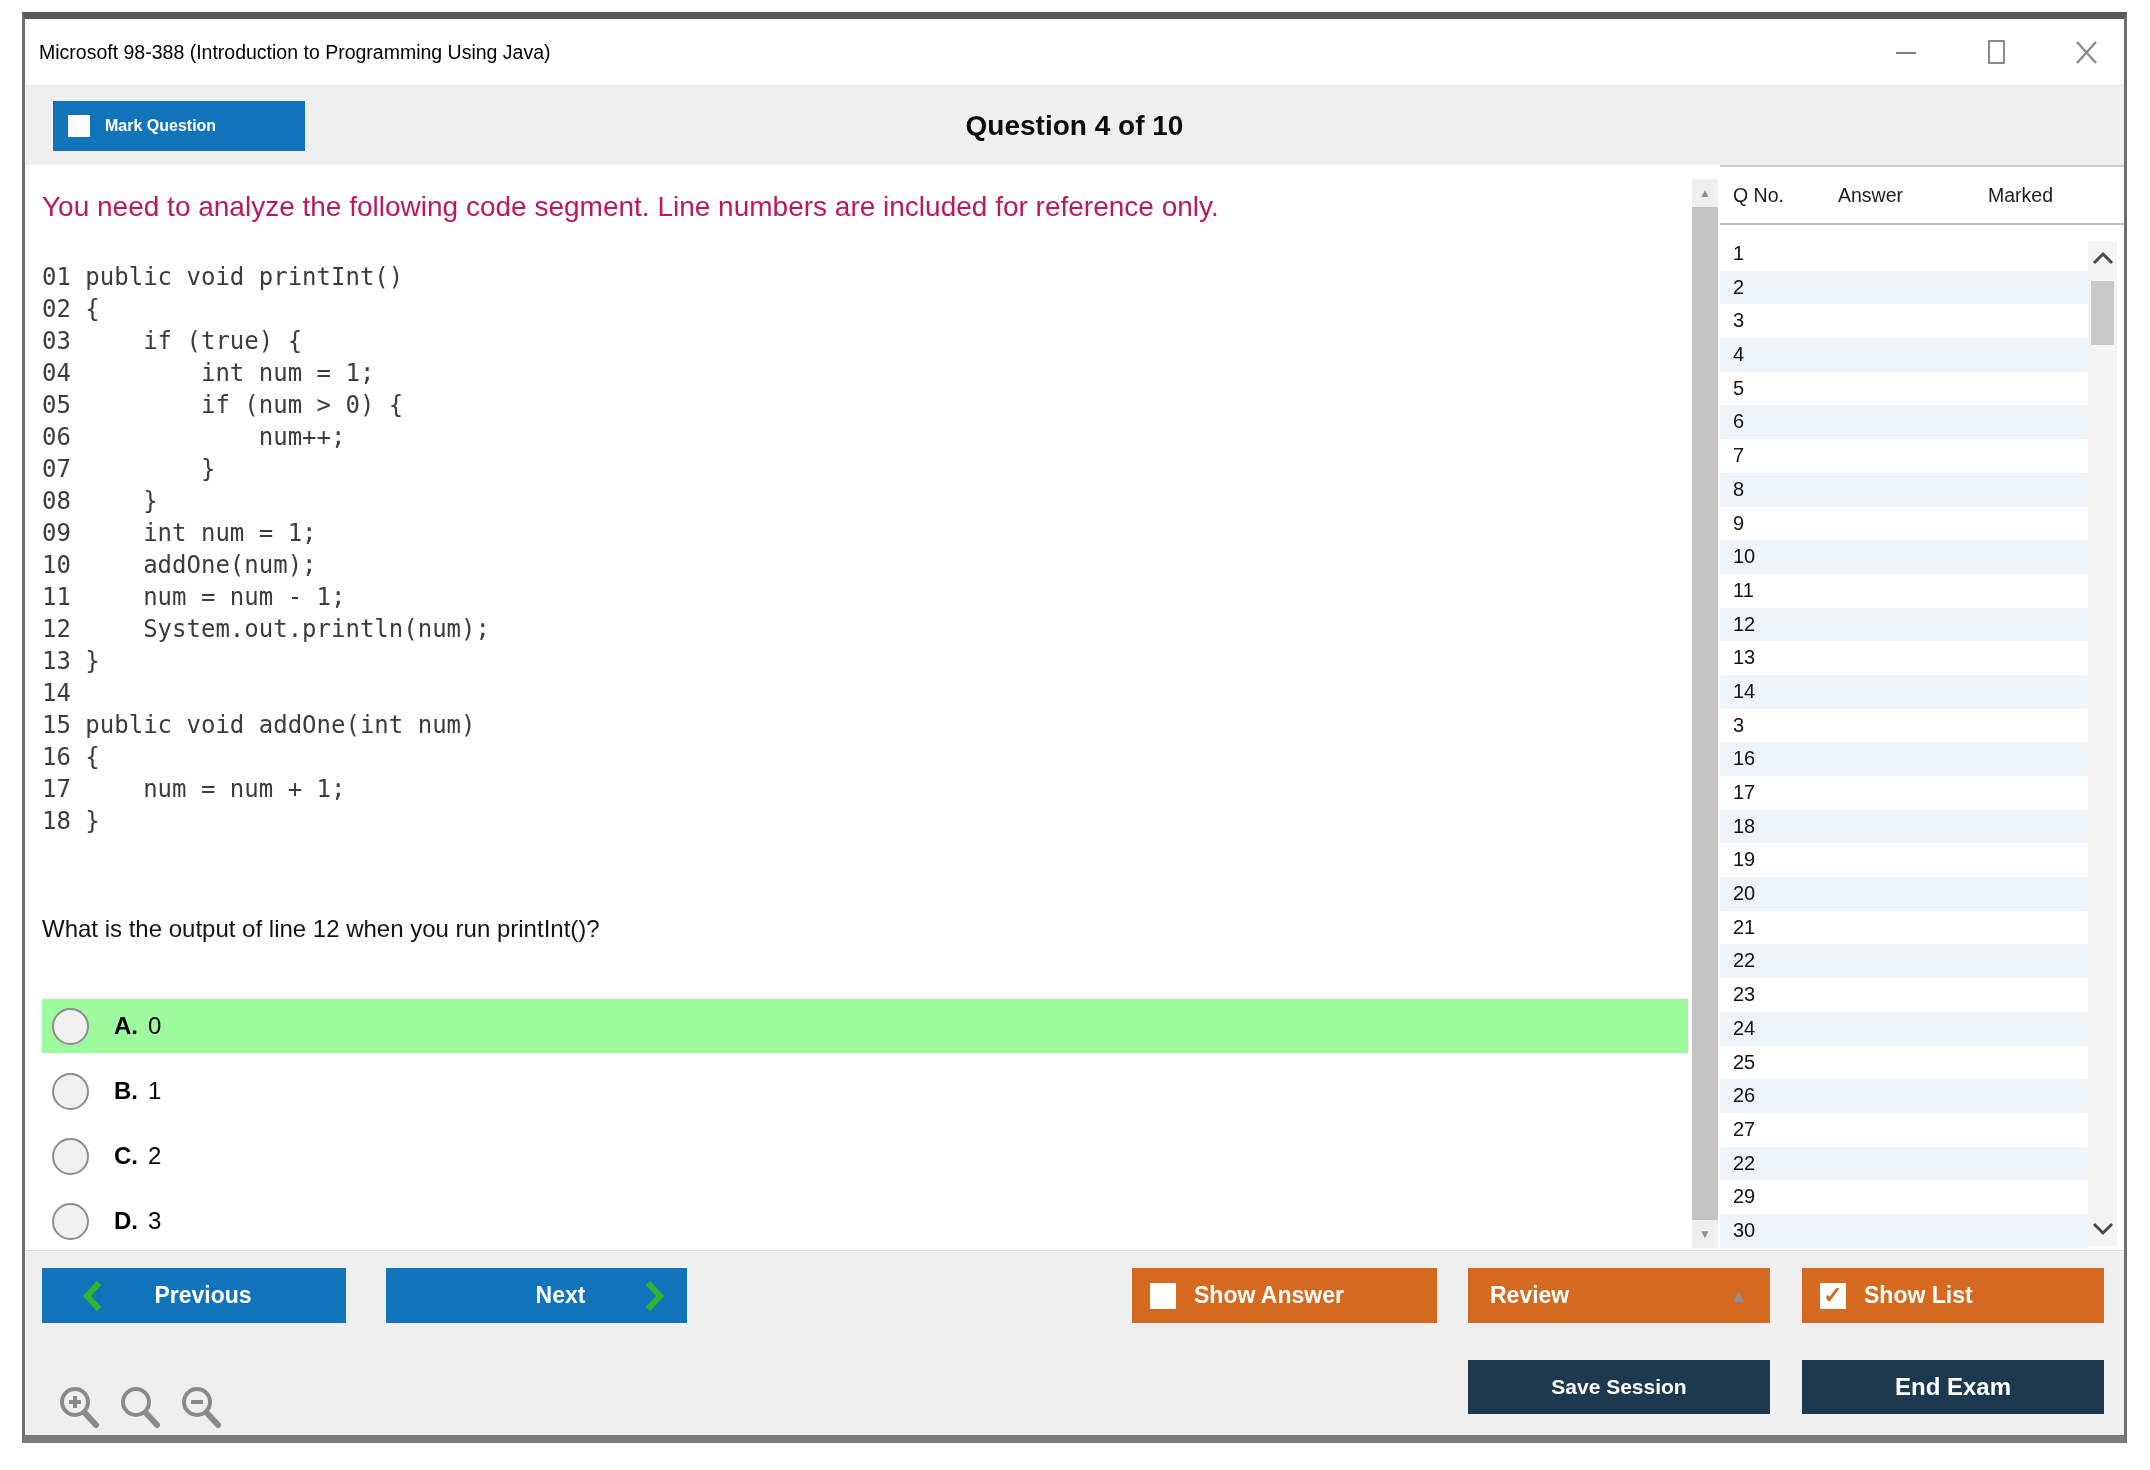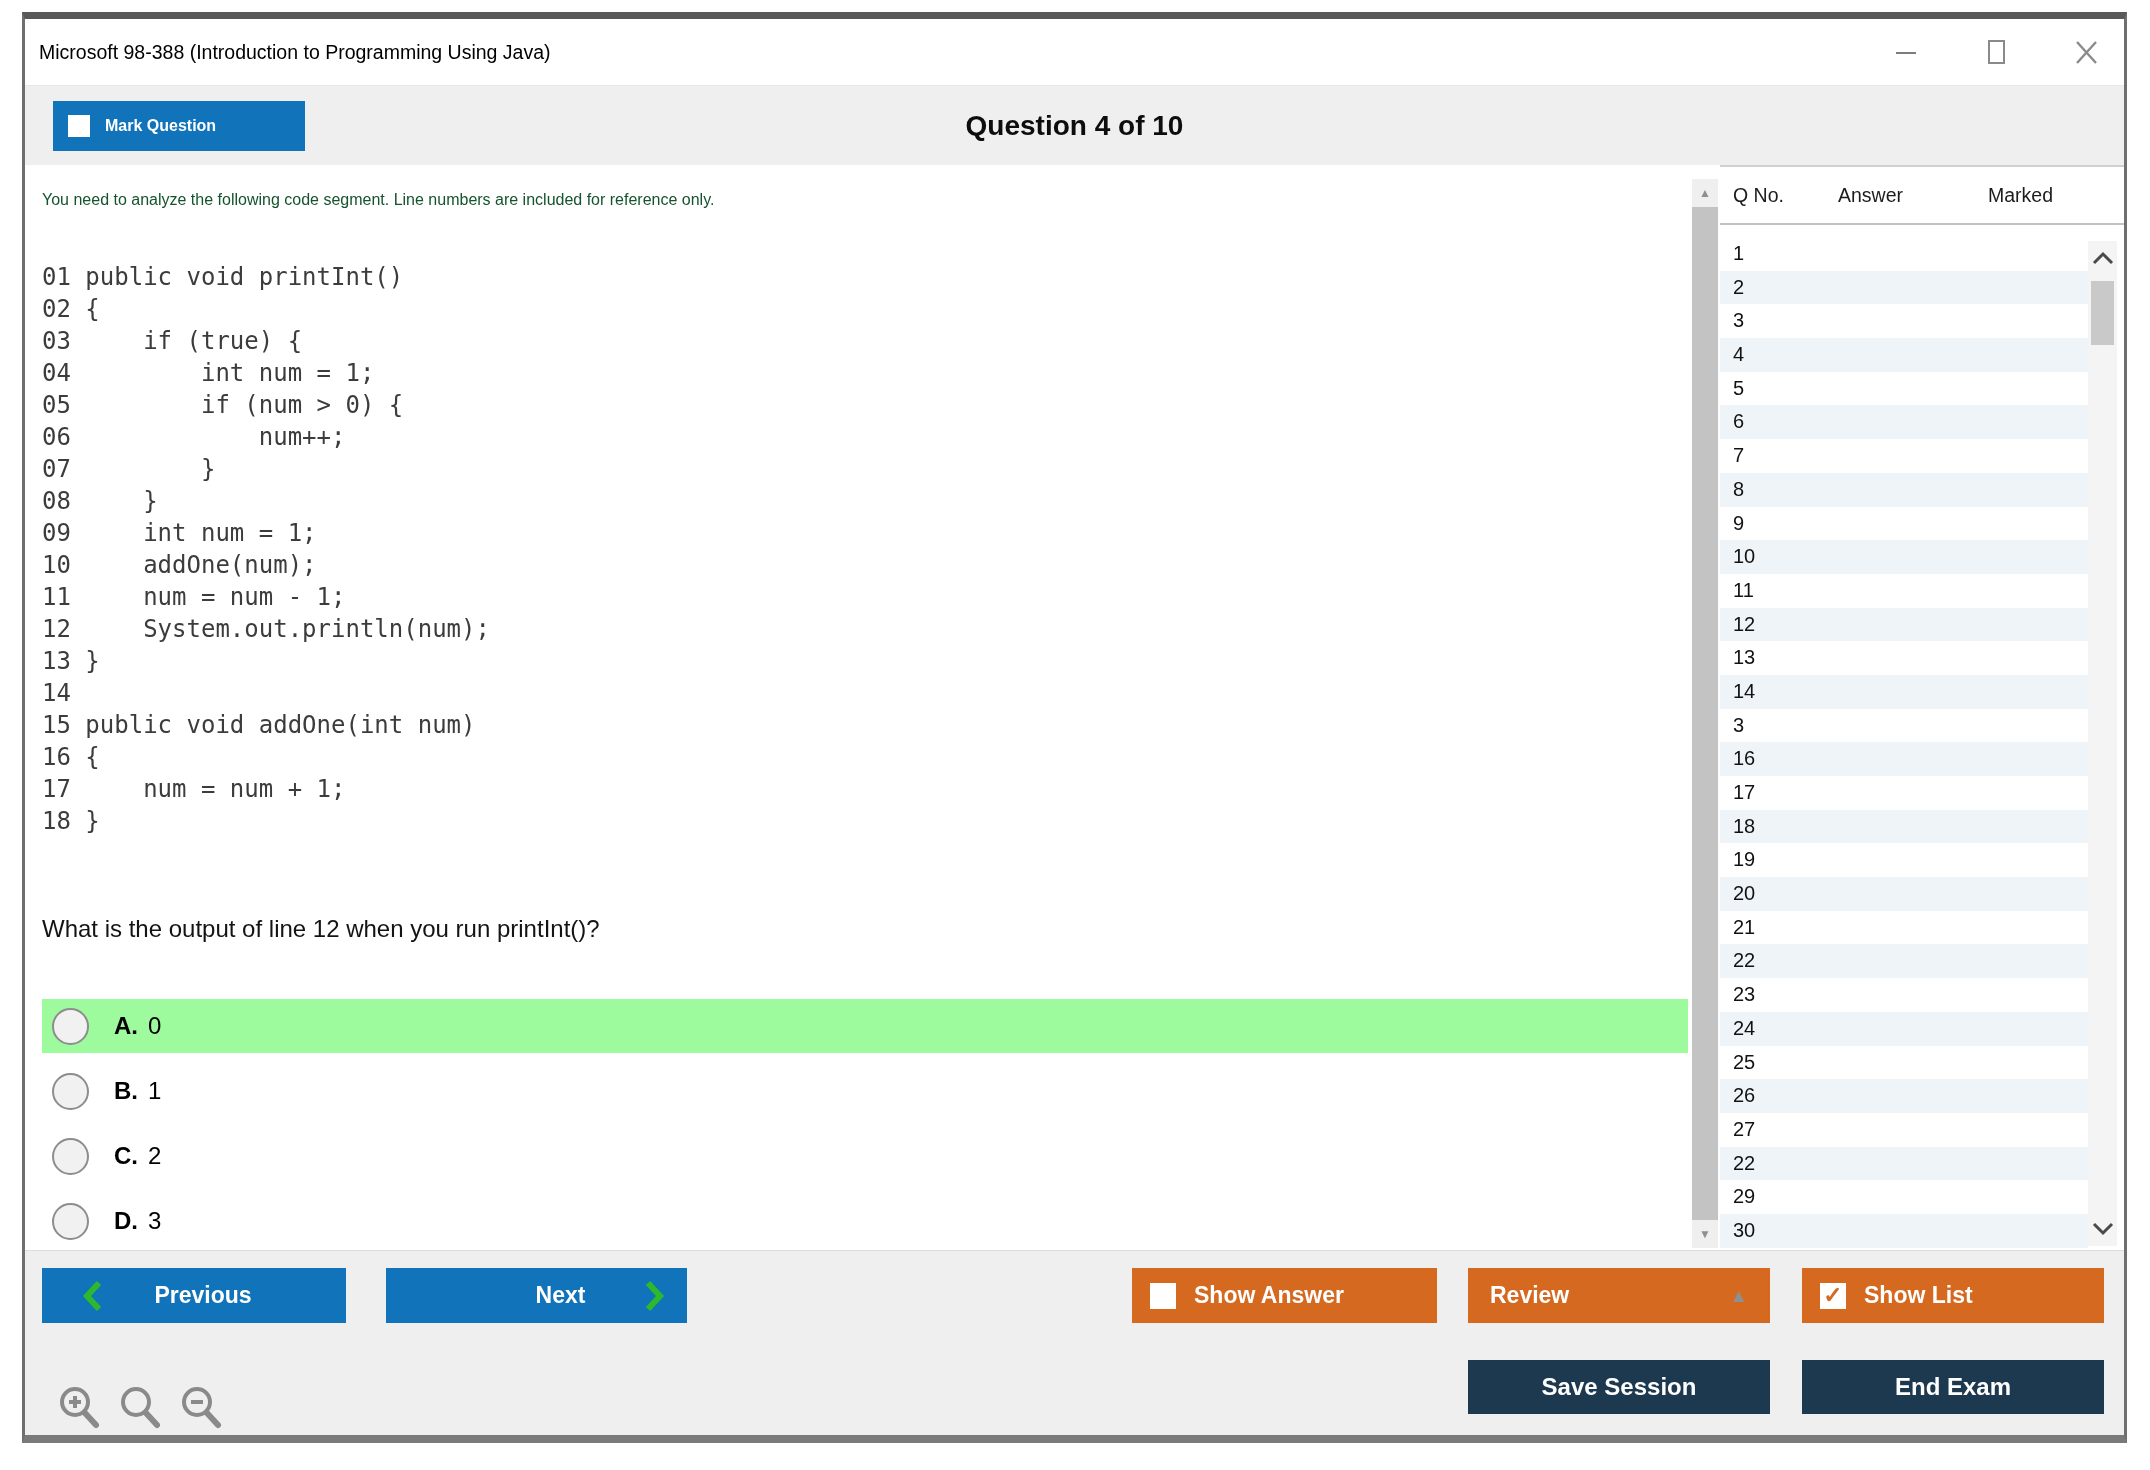--- a/index.html
+++ b/index.html
@@ -21,21 +21,21 @@
   .question-counter{width:100%;height:100%;display:flex;align-items:center;justify-content:center;
               font-size:28px;font-weight:bold;color:#0d0d0d;}
   .mark-btn{position:absolute;left:28px;top:15px;width:252px;height:50px;background:var(--accent_blue,#1173b9);
             display:flex;align-items:center;gap:15px;padding-left:15px;box-sizing:border-box;border:none;cursor:pointer;}
   .mark-checkbox{width:22px;height:22px;background:#fff;flex:none;}
   .mark-label{color:#fff;font-weight:bold;font-size:16px;}
 
   
   .body-area{position:absolute;left:0;top:146px;width:100%;height:1085px;}
   .content{position:absolute;left:5px;top:0;width:1662px;height:100%;background:#fff;overflow:hidden;}
-  .question-intro{position:absolute;left:12px;top:26px;font-size:16px;color:#14532d;}
+  .question-intro{position:absolute;left:12px;top:26px;font-size:28px;color:#be185d;}
   .code-block{position:absolute;left:12px;top:96px;font-family:"DejaVu Sans Mono",monospace;
               font-size:24px;line-height:32px;color:#3c3c3c;white-space:pre;}
   .question-prompt{position:absolute;left:12px;top:750px;font-size:24px;color:#141414;}
   .options{position:absolute;left:12px;right:4px;top:834px;}
   .option-row{position:relative;height:54px;margin-bottom:11px;display:flex;align-items:center;
               padding-left:10px;box-sizing:border-box;cursor:pointer;}
   .option-row.highlighted{background:var(--highlight_green,#9efb9d);}
   .option-radio{width:33px;height:33px;border-radius:50%;border:2px solid #8d8d8d;background:#f1f1f1;
               margin-right:25px;flex:none;}
   .option-letter{font-weight:bold;font-size:24px;color:#000;margin-right:10px;}
@@ -69,21 +69,21 @@
   .btn-blue{background:var(--accent_blue,#1173b9);}
   .btn-orange{background:var(--accent_orange,#d4691f);gap:32px;}
   .btn-navy{background:var(--navy,#1d3950);}
   .btn-prev{left:17px;top:1249px;width:304px;height:55px;justify-content:center;}
   .btn-next{left:361px;top:1249px;width:301px;height:55px;justify-content:center;}
   .btn-prev .chev{position:absolute;left:22px;top:11px;} .btn-prev span{margin-left:18px;}
   .btn-next .chev{position:absolute;right:22px;top:11px;} .btn-next span{margin-left:48px;}
   .btn-show-answer{left:1107px;top:1249px;width:305px;height:55px;padding-left:18px;gap:18px;}
   .btn-review{left:1443px;top:1249px;width:302px;height:55px;padding:0 22px;justify-content:space-between;}
   .btn-show-list{left:1777px;top:1249px;width:302px;height:55px;padding-left:18px;gap:18px;}
-  .btn-save{left:1443px;top:1341px;width:302px;height:54px;justify-content:center;font-size:24px;}
+  .btn-save{left:1443px;top:1341px;width:302px;height:54px;justify-content:center;font-size:21px;}
   .btn-end{left:1777px;top:1341px;width:302px;height:54px;justify-content:center;font-size:24px;}
   .tb-checkbox{width:26px;height:26px;background:#fff;flex:none;display:flex;align-items:center;justify-content:center;}
   .tb-check{color:var(--accent_orange,#d4691f);font-size:23px;font-weight:bold;line-height:1;}
   .review-caret{color:#8f8f8f;font-size:19px;}
   .zoom-tools{position:absolute;left:30px;top:1363px;display:flex;gap:13px;}
   .zoom-tools svg{cursor:pointer;}
 </style>
 </head>
 <body>
 

